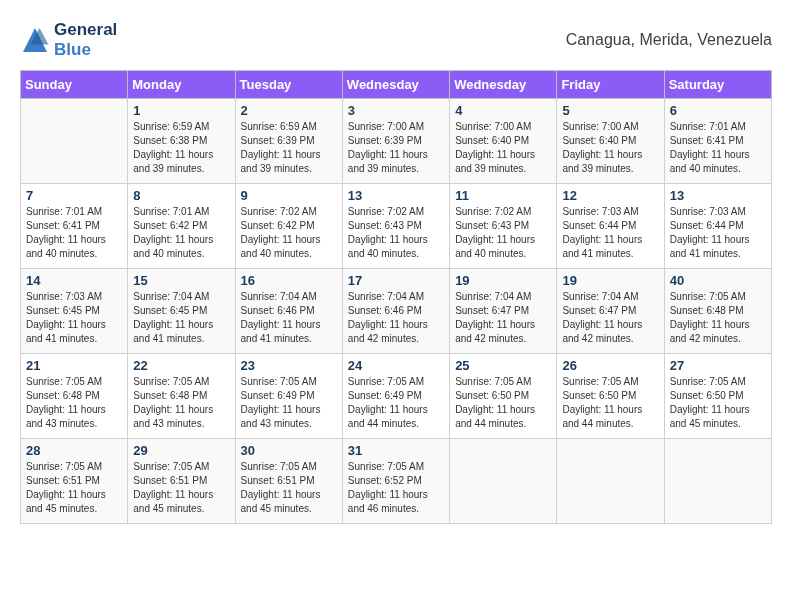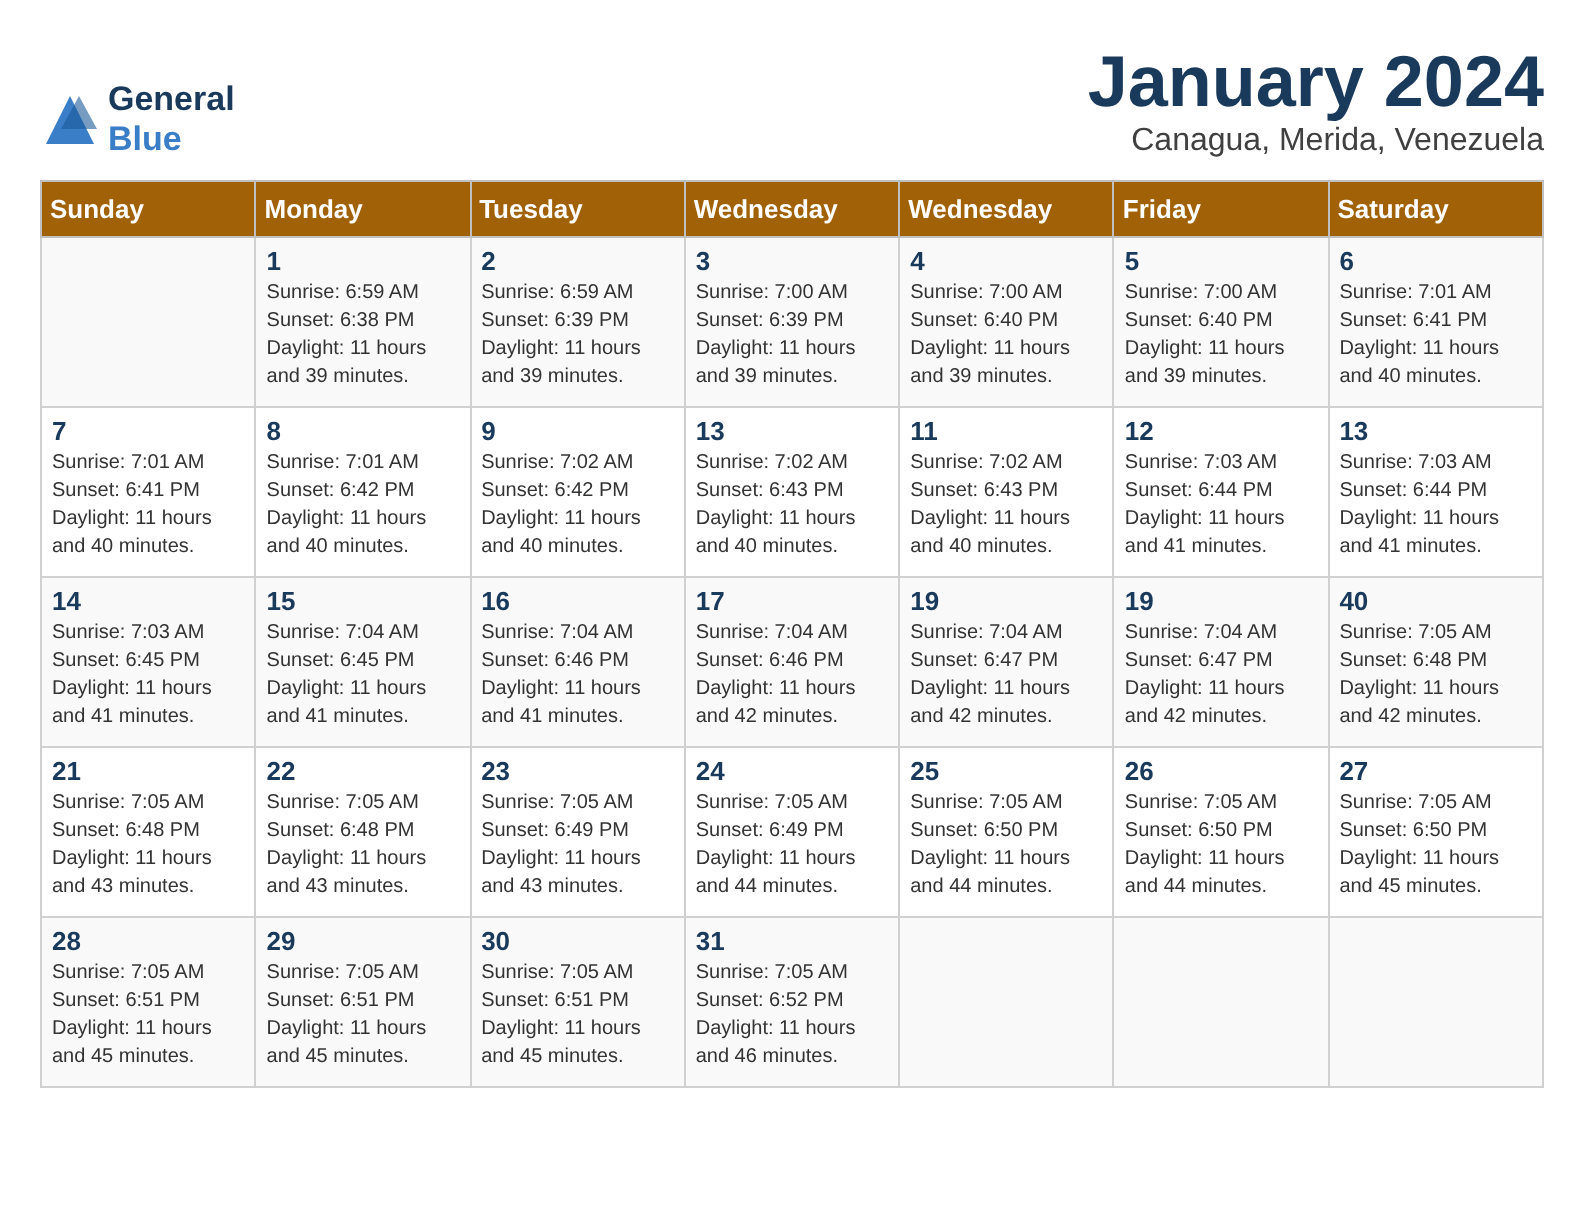--- a/index.html
+++ b/index.html
@@ -6,21 +6,21 @@
     body {
       font-family: Arial, sans-serif;
       background: #fff;
       width: 792px;
       min-height: 612px;
       padding: 20px;
     }
     .header-area {
       display: flex;
       justify-content: space-between;
-      align-items: flex-end;
+      align-items: center;
       margin-bottom: 10px;
     }
     .logo {
       display: flex;
       align-items: center;
       gap: 4px;
     }
     .logo-icon {
       width: 30px;
       height: 30px;
@@ -36,21 +36,21 @@
     .calendar-subtitle {
       font-size: 16px;
       color: #404040;
     }
     table {
       width: 100%;
       border-collapse: collapse;
       font-size: 11px;
     }
     thead tr th {
-      background-color: #a16207;
+      background-color: #8b5cf6;
       color: #fff;
       padding: 6px 4px;
       text-align: left;
       font-size: 13px;
       border: 1px solid #c0c0c0;
     }
     tbody tr td {
       vertical-align: top;
       border: 1px solid #d0d0d0;
       padding: 4px 5px;
@@ -88,21 +88,20 @@
     <svg class="logo-icon" viewBox="0 0 40 40">
       <polygon points="20,4 36,36 4,36" fill="#3a7ec8"></polygon>
       <polygon points="26,4 38,26 14,26" fill="#1a5a9a" opacity="0.6"></polygon>
     </svg>
     <div>
       <div style="font-size:17px;font-weight:bold;color:#1a3a5c;">General</div>
       <div style="font-size:17px;font-weight:bold;color:#3a7ec8;">Blue</div>
     </div>
   </div>
   <div class="title-area">
-    <div class="calendar-title">January 2024</div>
     <div class="calendar-subtitle">Canagua, Merida, Venezuela</div>
   </div>
 </div>
 
 <table>
   <thead>
     <tr>
     <th>Sunday</th>
         <th>Monday</th>
         <th>Tuesday</th>

